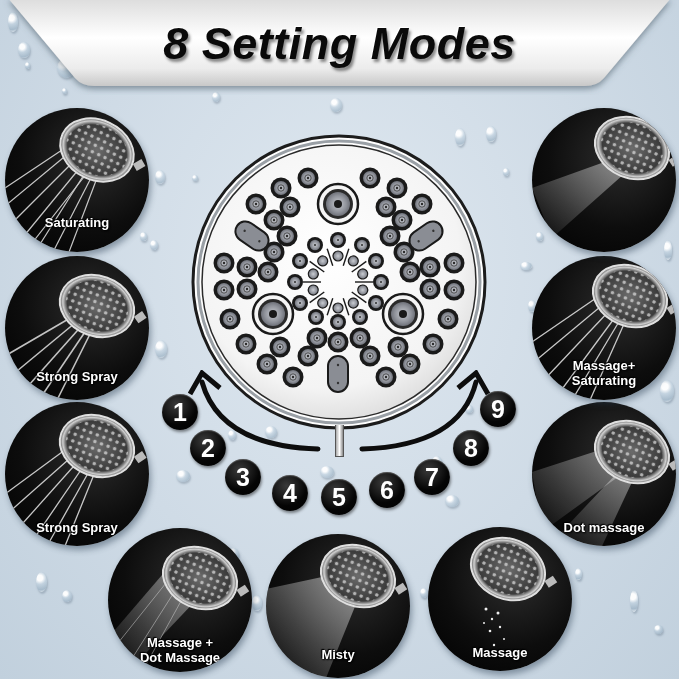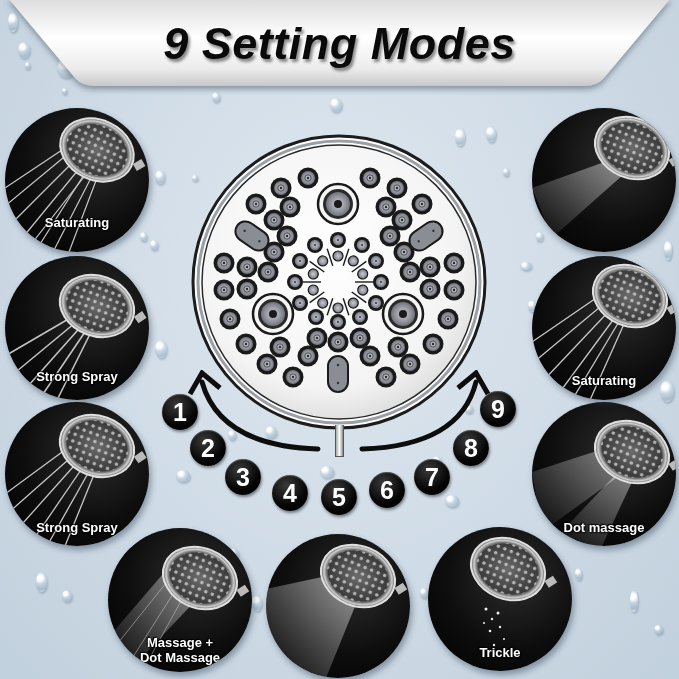--- a/index.html
+++ b/index.html
@@ -74,21 +74,21 @@
       <stop offset="0.45" stop-color="#ffffff"></stop>
       <stop offset="0.8" stop-color="#ececec"></stop>
       <stop offset="1" stop-color="#c8c8c8"></stop>
     </linearGradient>
     <filter id="bshadow" x="-5%" y="-20%" width="110%" height="140%">
       <feDropShadow dx="0" dy="3" stdDeviation="3" flood-color="#4a5a68" flood-opacity="0.6"></feDropShadow>
     </filter>
   </defs>
   <path d="M8,-2 L671,-2 L604,78 Q597,86 585,86 L94,86 Q82,86 75,78 Z" fill="url(#bannerGrad)" filter="url(#bshadow)"></path>
 </svg>
-<div class="banner-title">9 Setting Modes</div>
+<div class="banner-title">8 Setting Modes</div>
 
 <svg class="face" width="300" height="300" viewBox="0 0 300 300">
   <defs>
     <radialGradient id="faceGrad" cx="0.45" cy="0.4" r="0.65">
       <stop offset="0" stop-color="#ffffff"></stop>
       <stop offset="0.75" stop-color="#f4f4f4"></stop>
       <stop offset="1" stop-color="#d9d9d9"></stop>
     </radialGradient>
     <radialGradient id="nozzle" cx="0.5" cy="0.5" r="0.5">
       <stop offset="0" stop-color="#c9ccd2"></stop>
@@ -335,37 +335,38 @@
   </svg>
   <div class="mode-label" style="top:107px;">Massage +</div>
   <div class="mode-label" style="top:122px;">Dot Massage</div>
 </div>
 
 <div class="mode" style="left:266px;top:534px;">
   <svg width="144" height="144" viewBox="0 0 144 144">
     <path d="M70,40 L0,55 L0,144 L60,144 L90,70 Z" fill="url(#mistG)" opacity="0.6"></path>
     <use href="#showerhead" transform="translate(92,42) rotate(22)"></use>
   </svg>
+  <div class="mode-label" style="top:113px;">Misty</div>
 </div>
 
 <div class="mode" style="left:428px;top:527px;">
   <svg width="144" height="144" viewBox="0 0 144 144">
     <use href="#showerhead" transform="translate(80,42) rotate(22)"></use>
     <g fill="#eee">
       <circle cx="58" cy="82" r="1.5"></circle>
         <circle cx="64" cy="92" r="1.2"></circle>
         <circle cx="70" cy="86" r="1.5"></circle>
       <circle cx="62" cy="104" r="1.3"></circle>
         <circle cx="72" cy="100" r="1.2"></circle>
         <circle cx="56" cy="96" r="1"></circle>
       <circle cx="66" cy="118" r="1.2"></circle>
         <circle cx="76" cy="112" r="1"></circle>
     </g>
   </svg>
-  <div class="mode-label" style="top:118px;">Trickle</div>
+  <div class="mode-label" style="top:118px;">Massage</div>
 </div>
 
 <div class="mode" style="left:532px;top:402px;">
   <svg width="144" height="144" viewBox="0 0 144 144">
     <path d="M80,44 L0,70 L10,130 L90,72 Z" fill="url(#mistG)" opacity="0.5"></path>
     <path d="M86,70 L20,140 L70,144 L100,80 Z" fill="url(#mistG)" opacity="0.5"></path>
     <use href="#showerhead" transform="translate(100,50) rotate(22)"></use>
   </svg>
   <div class="mode-label" style="top:118px;">Dot massage</div>
 </div>
@@ -375,20 +376,21 @@
     <g stroke="#e8e8e8" stroke-width="1.3" opacity="0.85">
       <line x1="70" y1="38" x2="0" y2="86"></line>
         <line x1="74" y1="46" x2="2" y2="106"></line>
       <line x1="78" y1="54" x2="10" y2="126"></line>
         <line x1="84" y1="60" x2="22" y2="144"></line>
       <line x1="88" y1="64" x2="40" y2="144"></line>
         <line x1="92" y1="68" x2="58" y2="144"></line>
     </g>
     <use href="#showerhead" transform="translate(98,40) rotate(22)"></use>
   </svg>
+  <div class="mode-label" style="top:102px;">Massage+</div>
   <div class="mode-label" style="top:117px;">Saturating</div>
 </div>
 
 <div class="mode" style="left:532px;top:108px;">
   <svg width="144" height="144" viewBox="0 0 144 144">
     <path d="M78,52 L0,80 L20,130 L92,66 Z" fill="url(#mistG)" opacity="0.55"></path>
     <use href="#showerhead" transform="translate(100,40) rotate(22)"></use>
   </svg>
 </div>
 

